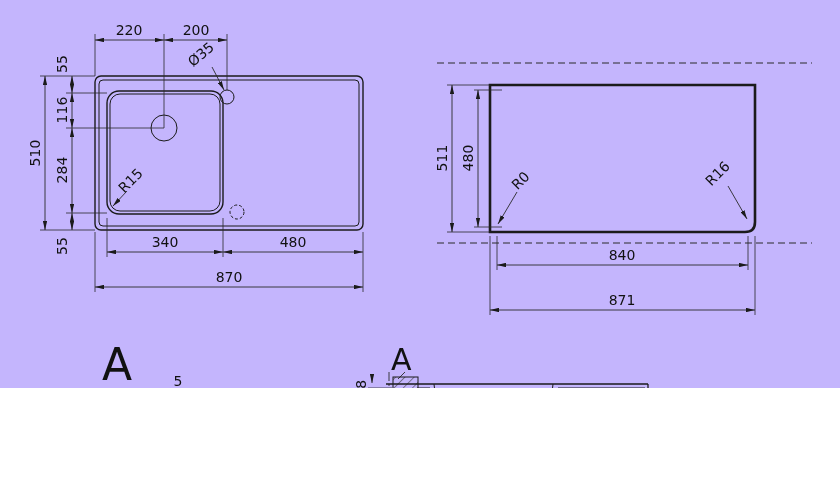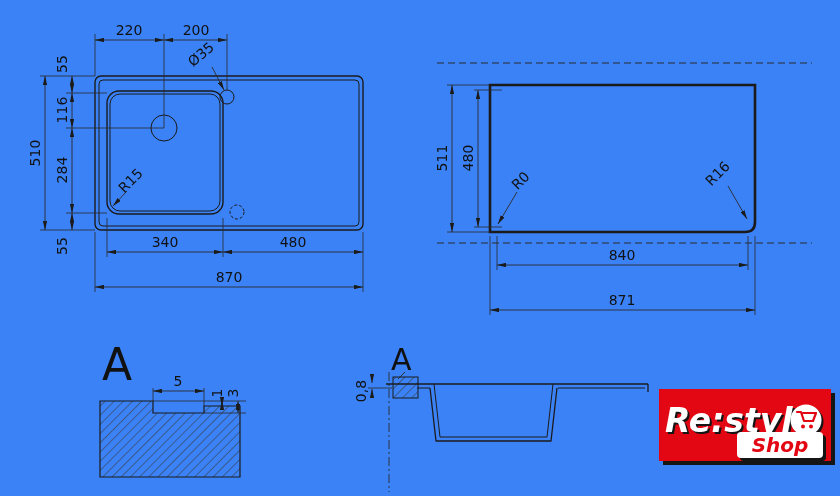--- a/index.html
+++ b/index.html
@@ -1,16 +1,16 @@
 <!DOCTYPE html>
 <html><head>
 <meta charset="utf-8">
 <style>
   html,body{margin:0;padding:0;background:#fff;}
-  #canvas{position:relative;width:840px;height:496px;background:#3b82f6;overflow:hidden;
+  #canvas{position:relative;width:840px;height:388px;background:#c4b5fd;overflow:hidden;
           font-family:"DejaVu Sans", sans-serif;}
   .geo{fill:none;stroke:#1b1b1b;}
   .thin{stroke-width:1;}
   .mid{stroke-width:1.4;}
   .thick{stroke-width:2.6;}
   .dim{stroke:#2a2a2a;stroke-width:.9;fill:none;}
   .ext{stroke:#2a2a2a;stroke-width:.8;fill:none;}
   .dash{stroke:#2a2a2a;stroke-width:1;fill:none;stroke-dasharray:7 4;}
   .cl{stroke:#2a2a2a;stroke-width:.9;fill:none;stroke-dasharray:9 3 2 3;}
   .dimtxt{font:14px "DejaVu Sans", sans-serif;fill:#111;text-anchor:middle;}

